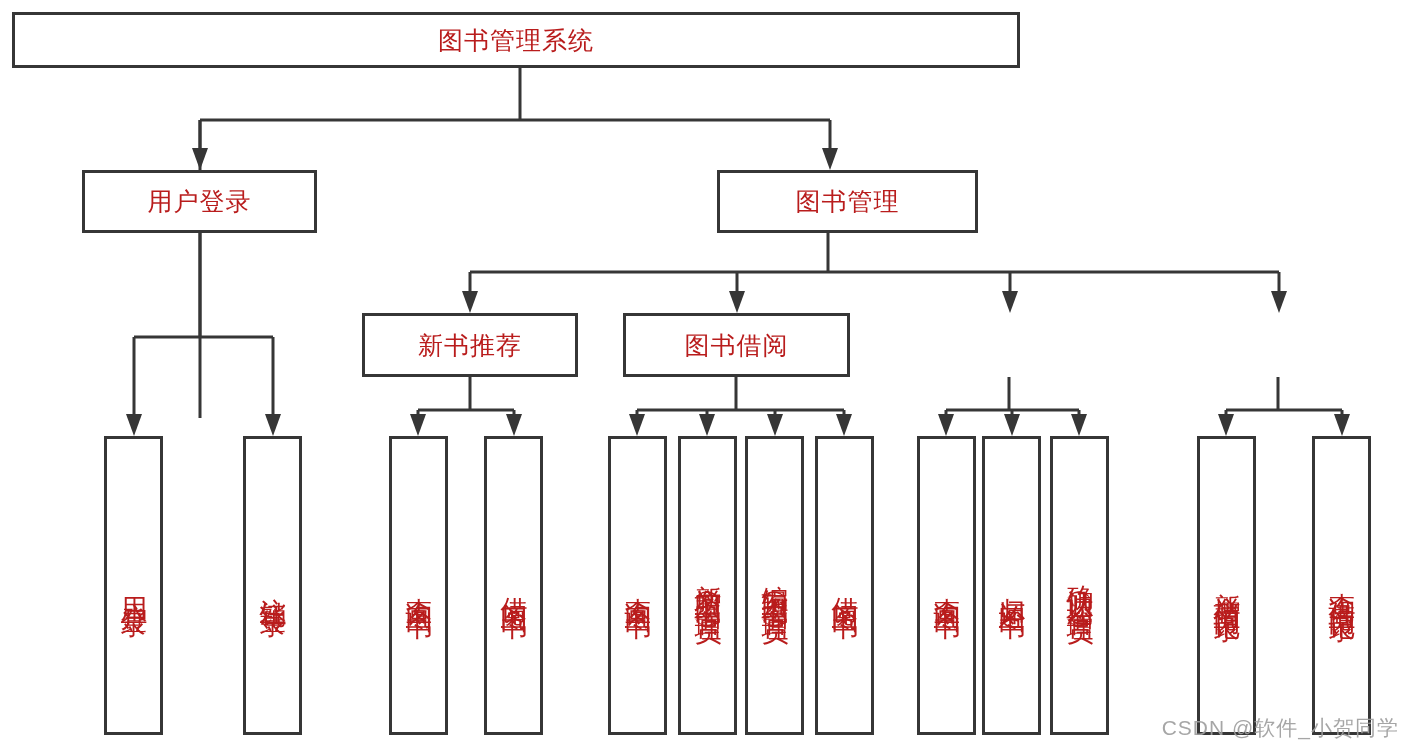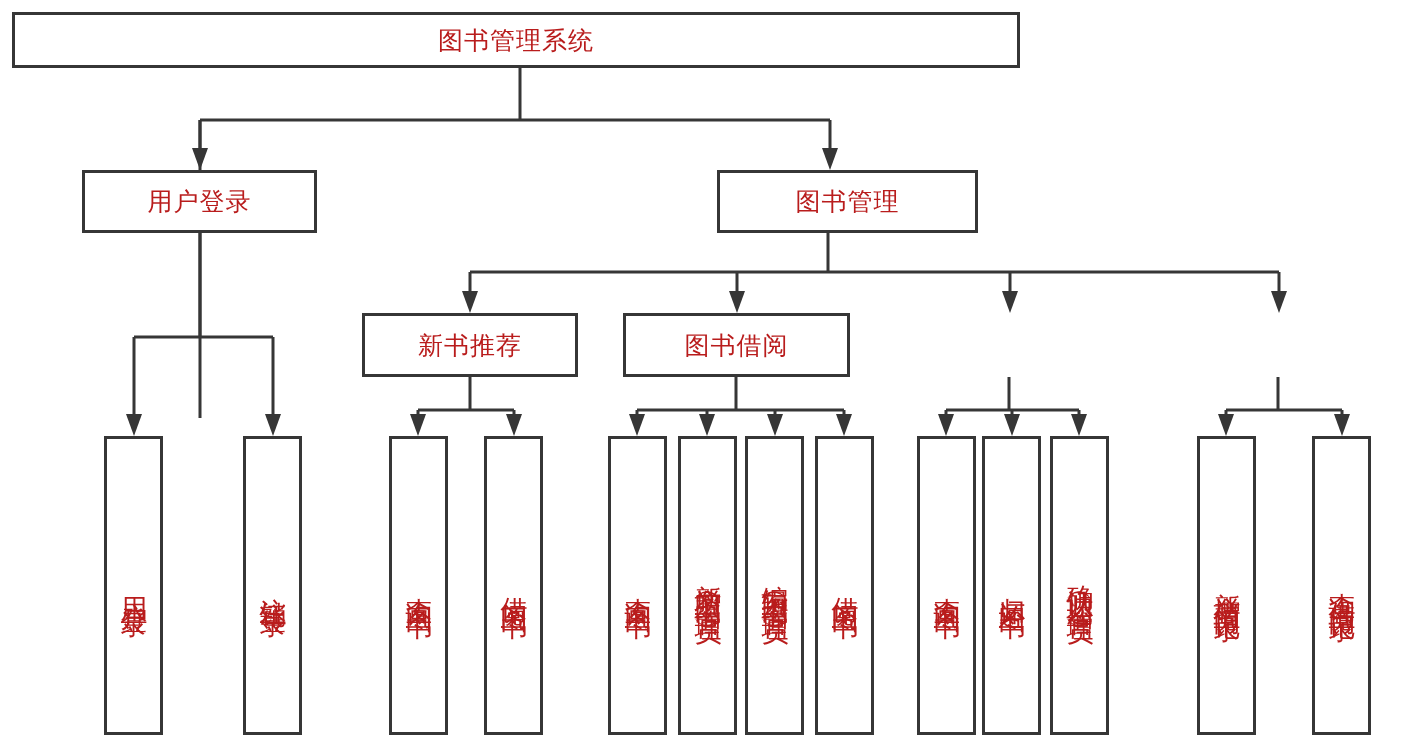--- a/index.html
+++ b/index.html
@@ -194,14 +194,15 @@
     <span class="vtext">确认归还（管理员）</span>
   </div>
 
   <div class="box leaf l12">
     <span class="vtext">新增借阅记录</span>
   </div>
   <div class="box leaf l13">
     <span class="vtext">查询借阅记录</span>
   </div>
 
+  <div class="watermark">CSDN @软件_小贺同学</div>
 
 </div>
 
 </body></html>

